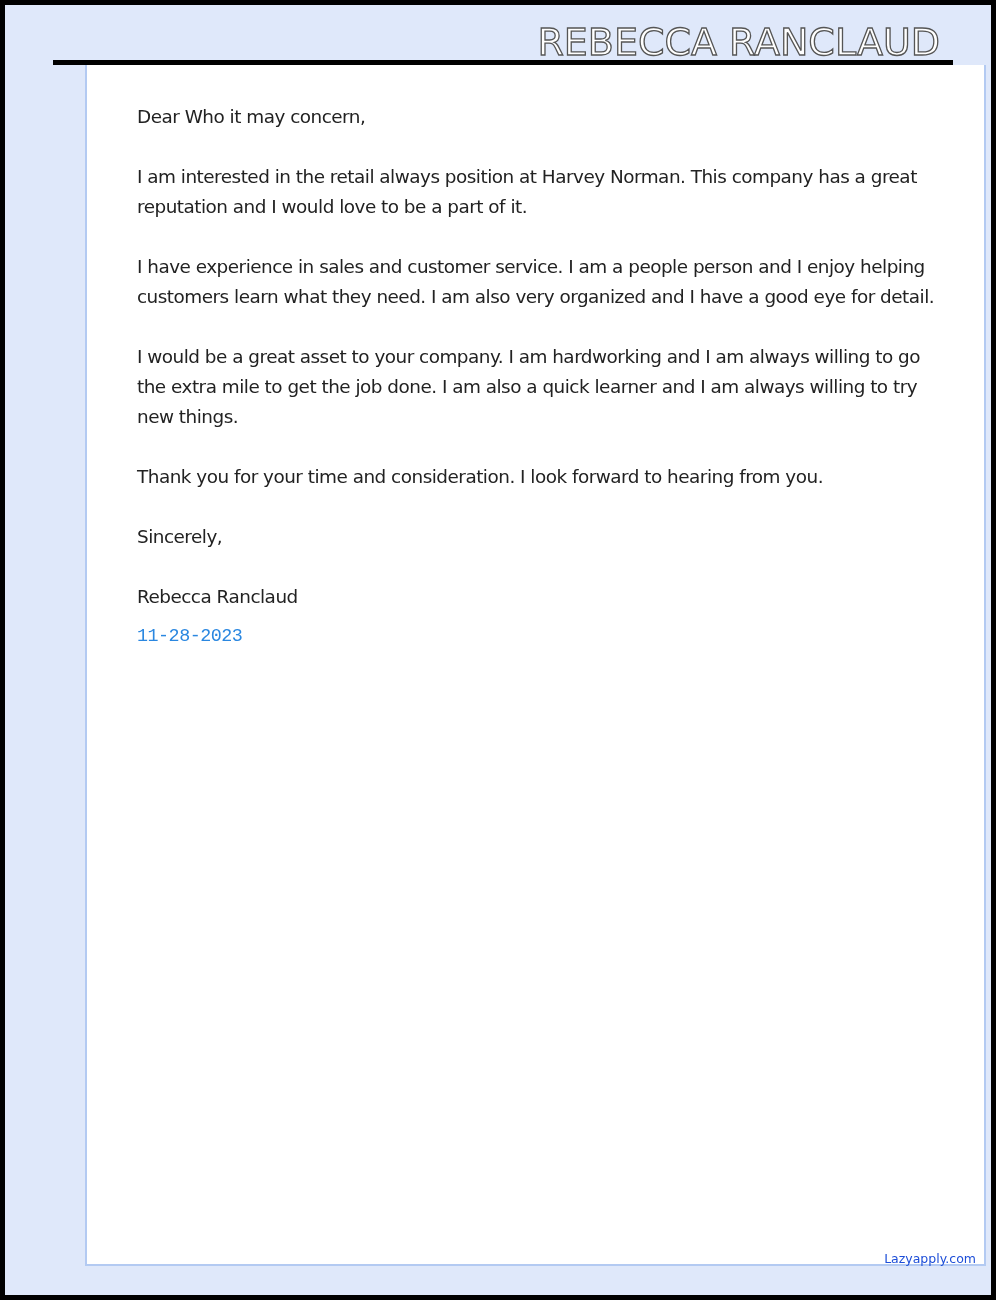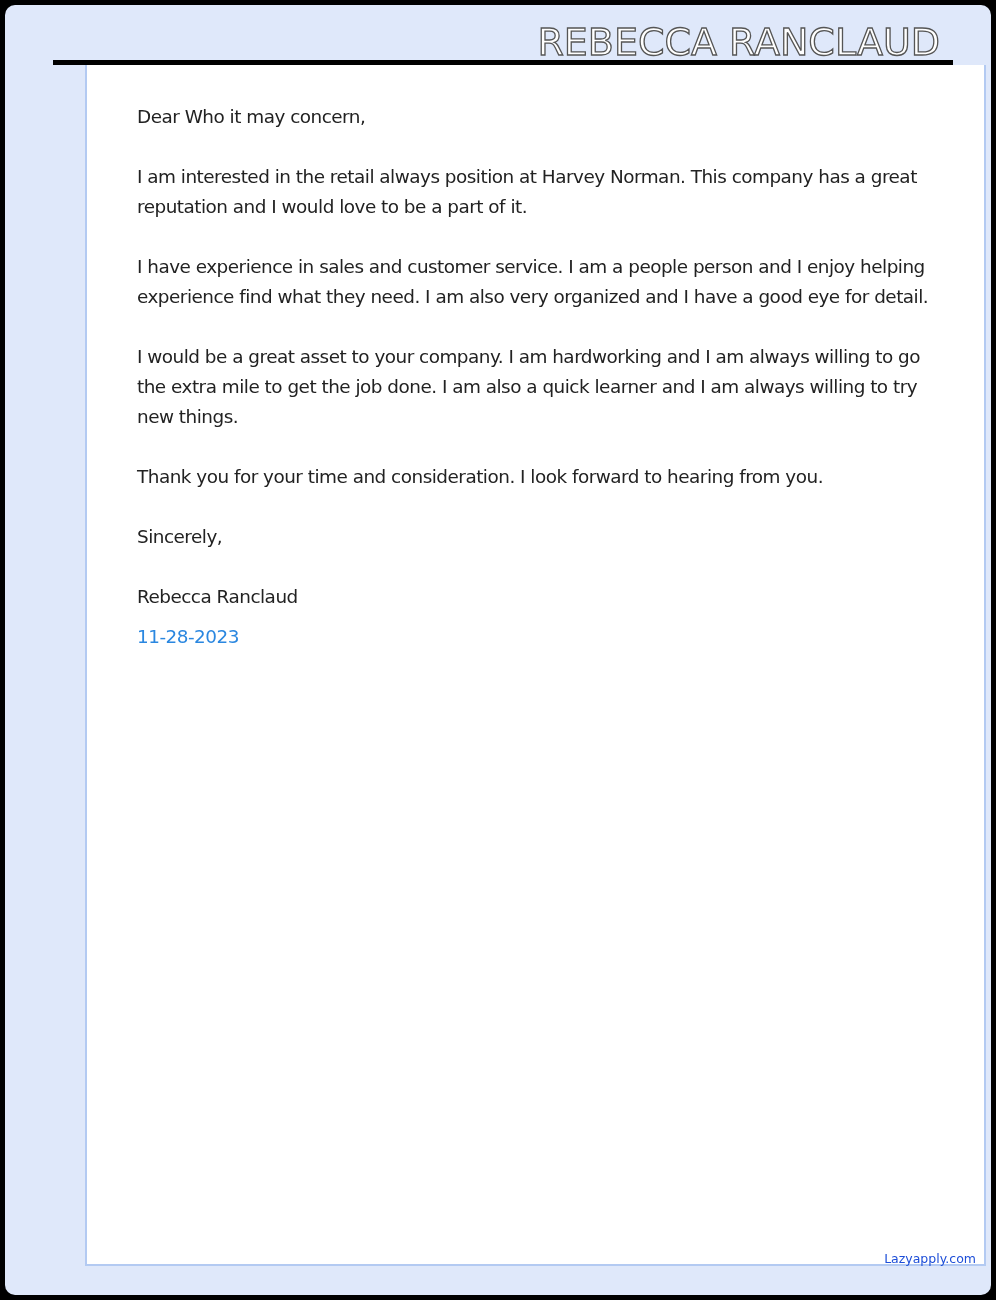--- a/index.html
+++ b/index.html
@@ -8,21 +8,20 @@
     background: #000;
     position: relative;
     overflow: hidden;
     font-family: "DejaVu Sans", "Liberation Sans", sans-serif;
   }
   .frame {
     position: absolute;
     left: 5px; top: 5px;
     width: 986px; height: 1290px;
     background: #dfe8fa;
-    border-radius: 10px;
   }
   .name-heading {
     position: absolute;
     right: 51px; top: 14px;
     font-size: 38px;
     letter-spacing: 0px;
     color: #ffffff;
     -webkit-text-stroke: 1.3px #555;
     font-family: "DejaVu Sans", sans-serif;
     font-weight: normal;
@@ -49,40 +48,40 @@
     position: absolute;
     left: 50px; top: 37px;
     width: 800px;
     font-size: 18.4px;
     line-height: 30px;
     color: #222;
     letter-spacing: -0.5px;
   }
   .letter p { margin: 0 0 30px 0; }
   .letter p.tight { margin: 0 0 10px 0; }
-  .date { color: #2a87e0; }
+  .date { color: #2a87e0; font-family: Liberation Mono, monospace; }
   .footer-brand {
     position: absolute;
     right: 8px; bottom: -2px;
     font-size: 12.5px;
     color: #1d4ed8;
   }
 </style>
 </head>
 <body>
 
 <div class="frame">
   <div class="name-heading">REBECCA RANCLAUD</div>
   <div class="top-rule"></div>
 
   <div class="page">
     <div class="letter">
       <p>Dear Who it may concern,</p>
       <p>I am interested in the retail always position at Harvey Norman. This company has a great reputation and I would love to be a part of it.</p>
-      <p>I have experience in sales and customer service. I am a people person and I enjoy helping experience find what they need. I am also very organized and I have a good eye for detail.</p>
+      <p>I have experience in sales and customer service. I am a people person and I enjoy helping customers learn what they need. I am also very organized and I have a good eye for detail.</p>
       <p>I would be a great asset to your company. I am hardworking and I am always willing to go the extra mile to get the job done. I am also a quick learner and I am always willing to try new things.</p>
       <p>Thank you for your time and consideration. I look forward to hearing from you.</p>
       <p>Sincerely,</p>
       <p class="tight">Rebecca Ranclaud</p>
       <p class="date">11-28-2023</p>
     </div>
     <div class="footer-brand">Lazyapply.com</div>
   </div>
 </div>
 

